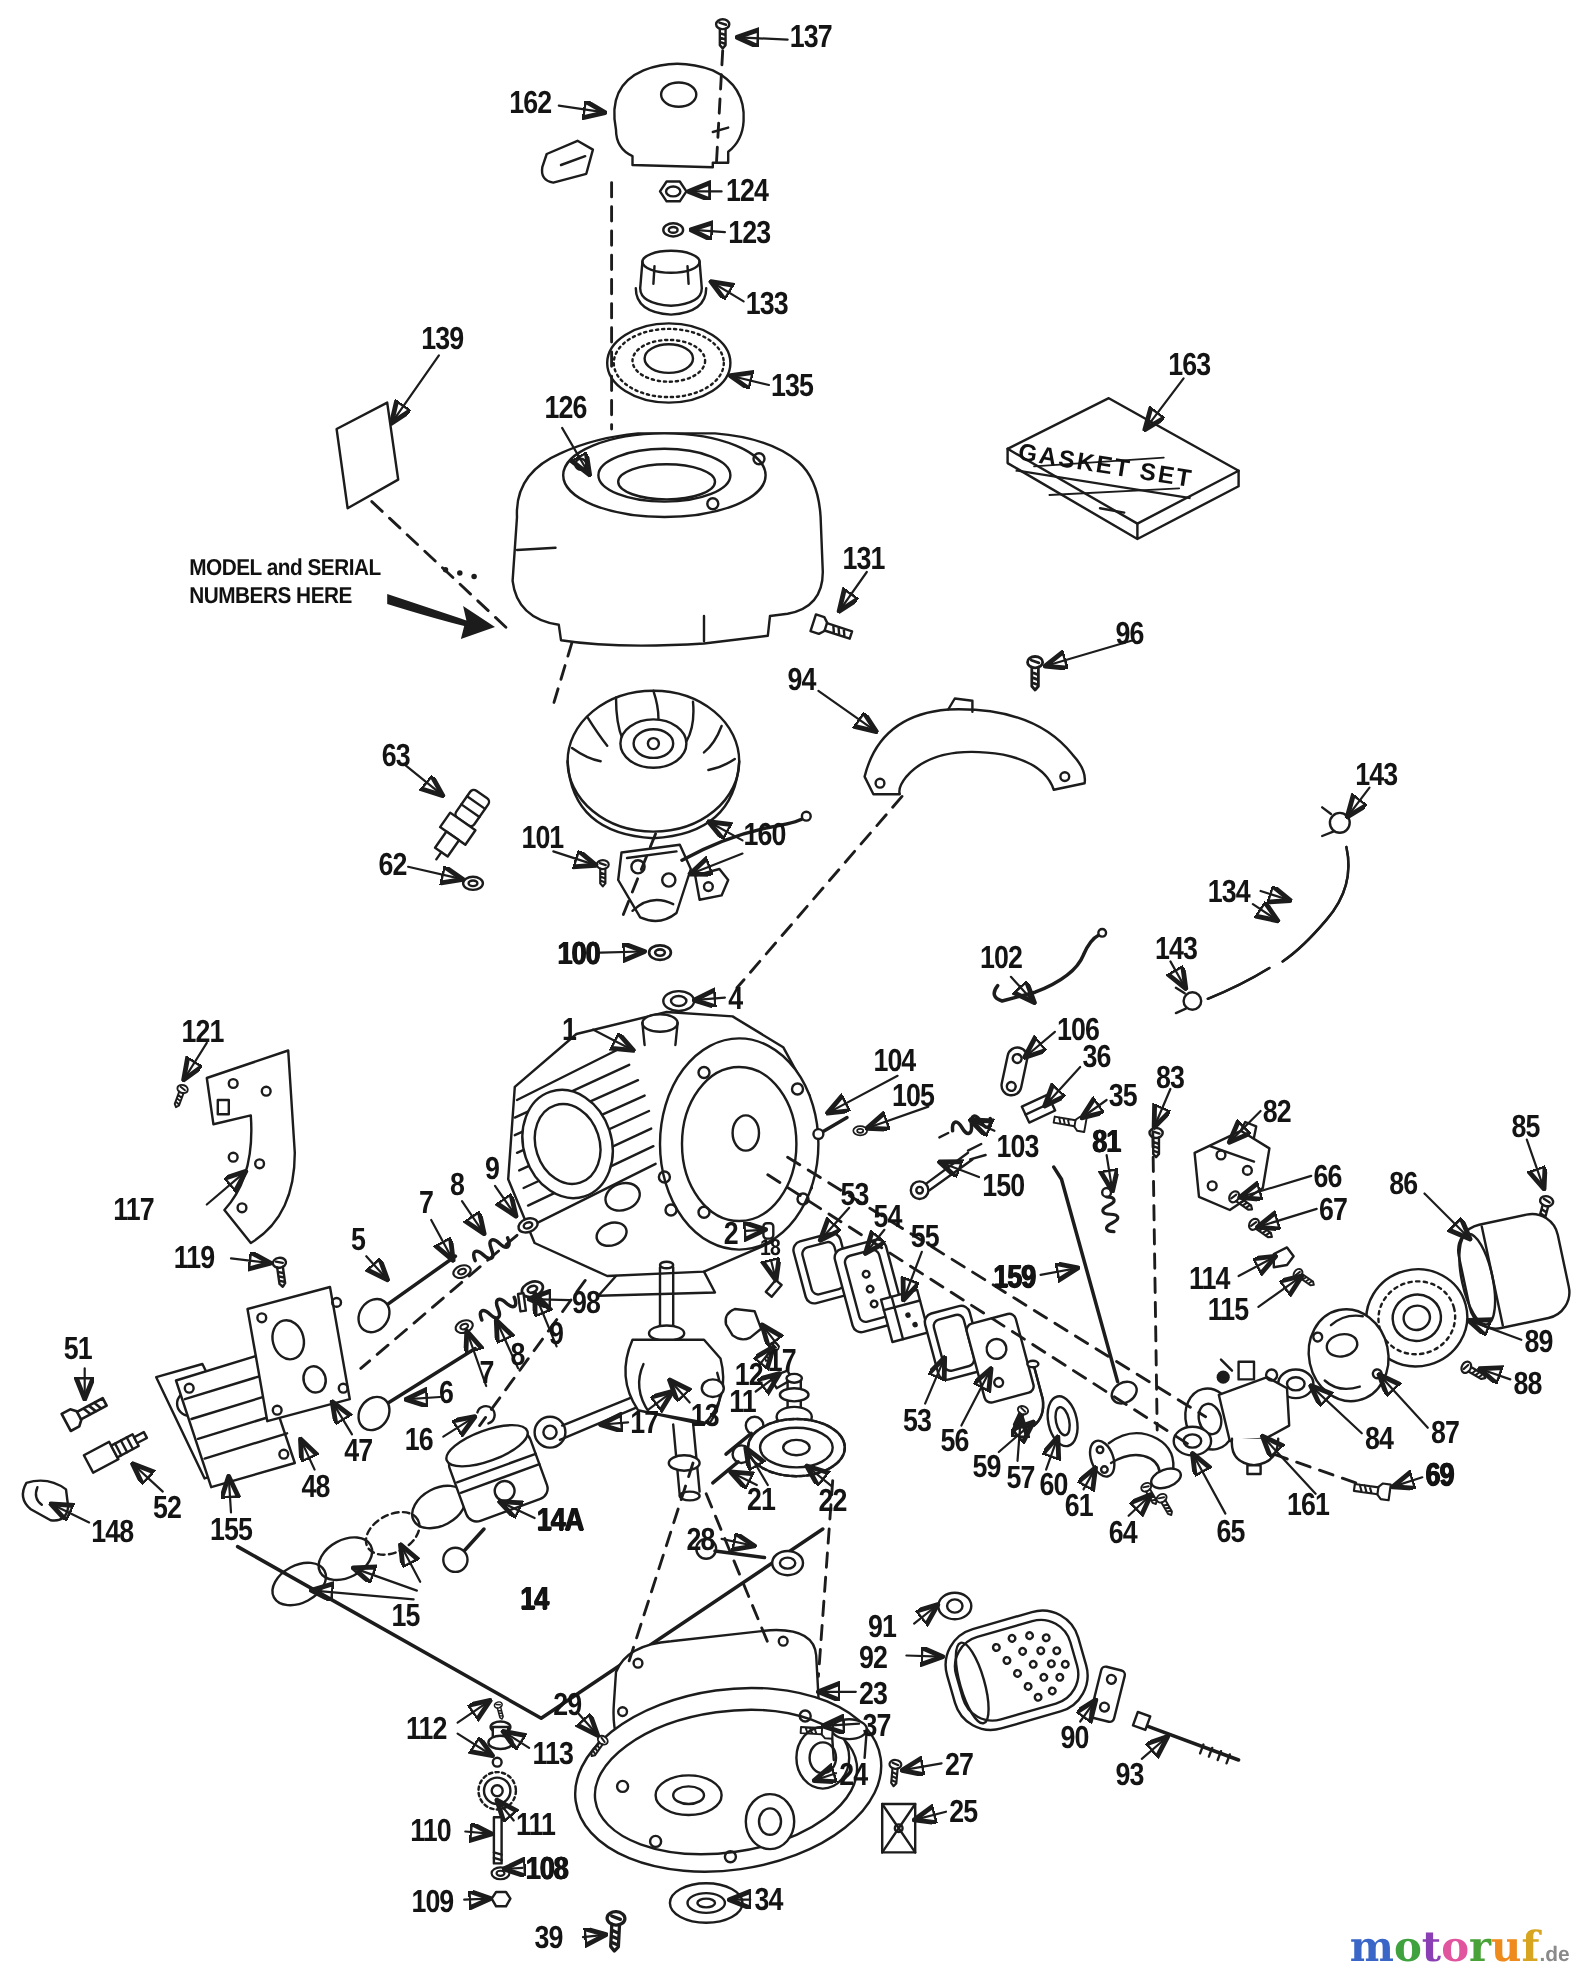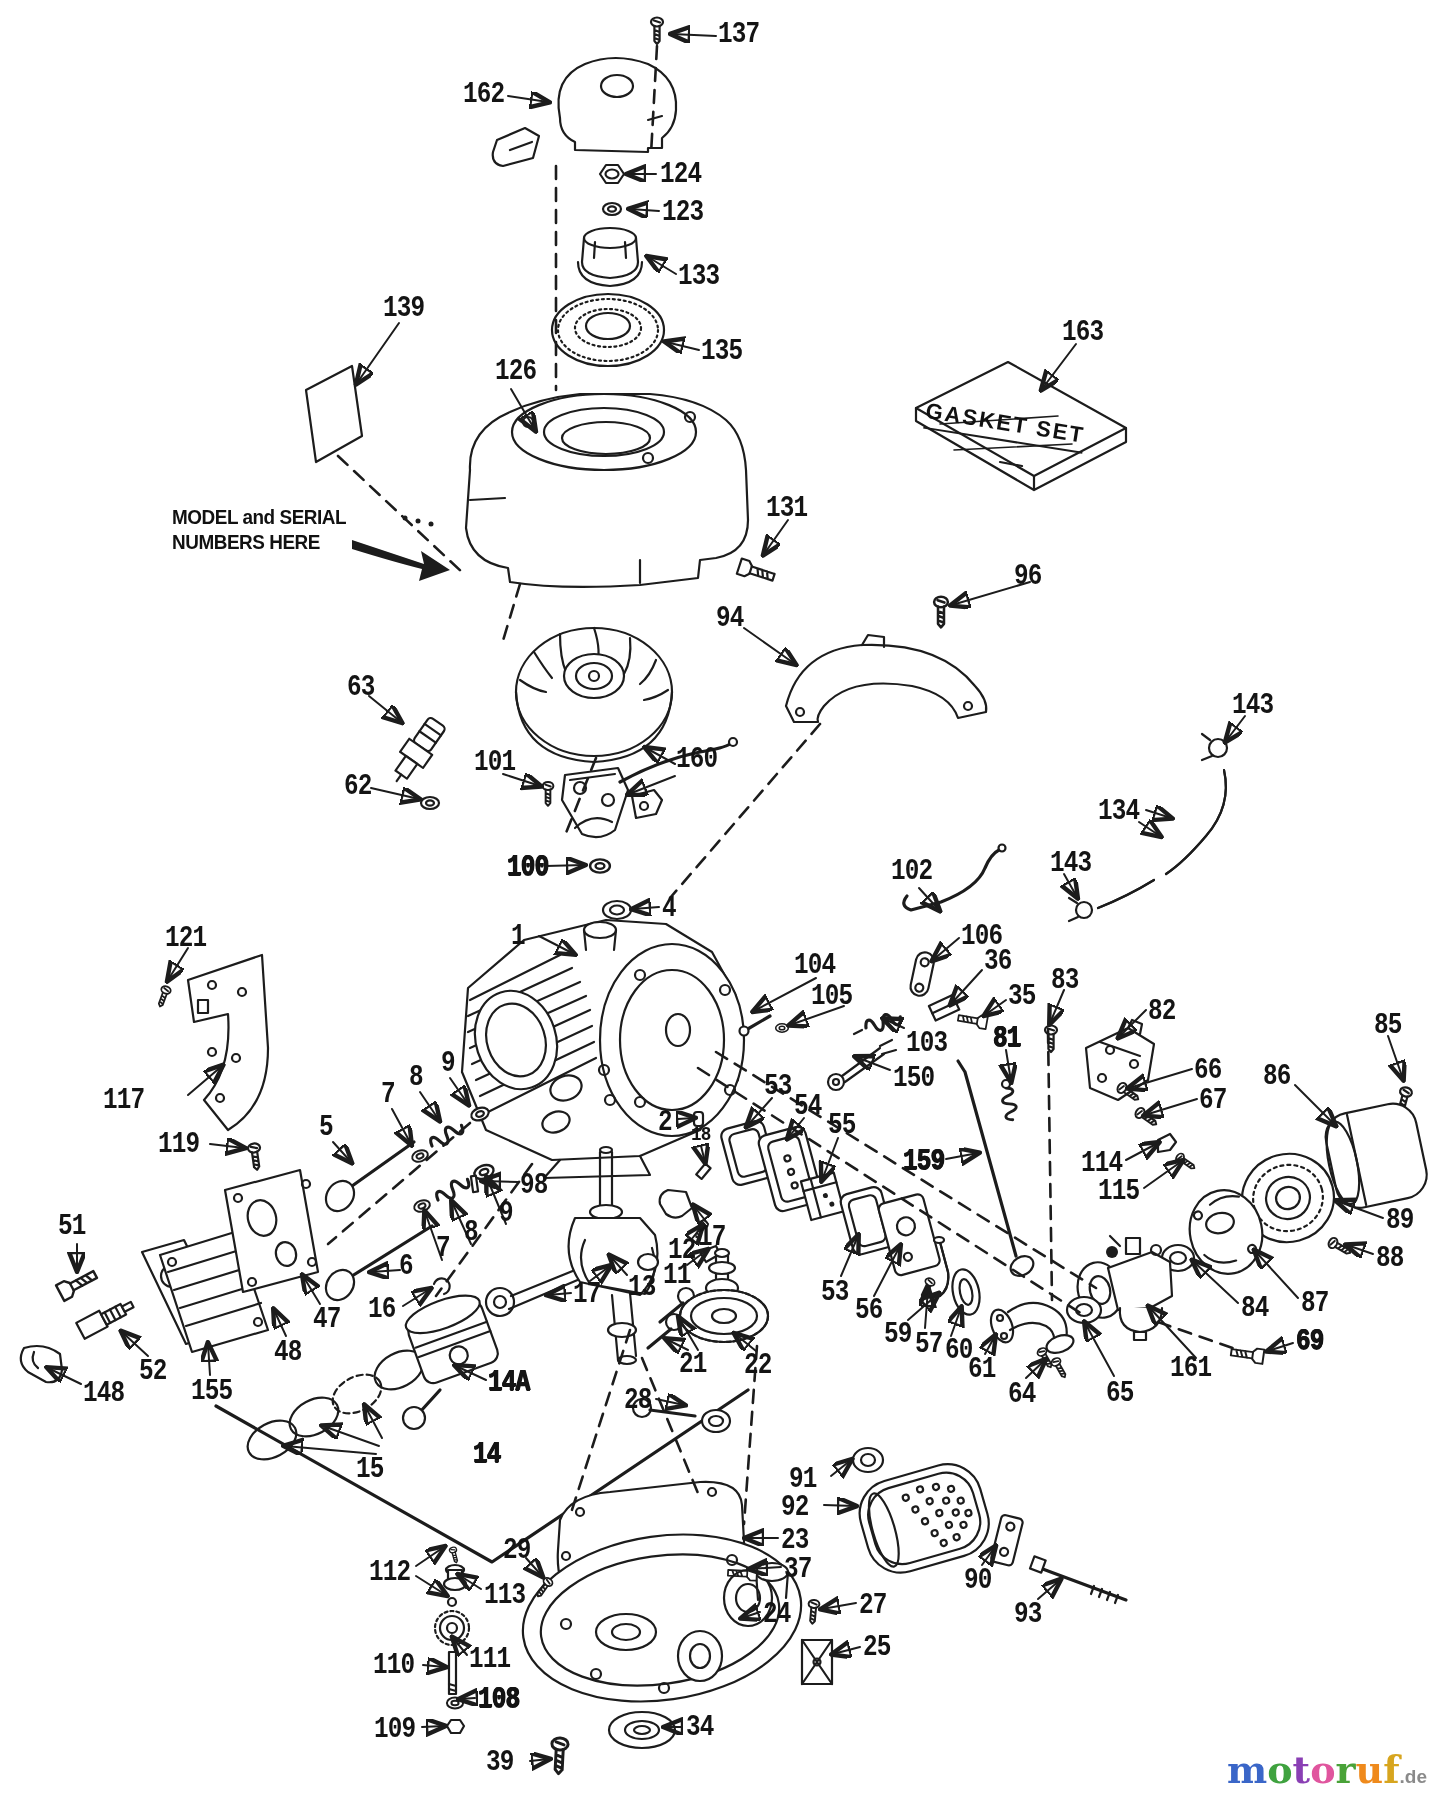--- a/index.html
+++ b/index.html
@@ -7,21 +7,21 @@
         font-family:"Liberation Sans",sans-serif;}
   #art{position:absolute;left:0;top:0;z-index:1;}
   #art :is(path,ellipse,circle,rect,line,polygon,polyline){
       stroke:#1c1c1c;stroke-width:2.2;fill:none;stroke-linecap:round;stroke-linejoin:round;}
   #art .f{fill:#ffffff;}
   #art .blk{fill:#1c1c1c;stroke:none;}
   #art .th{stroke-width:3.2;}
   #art .thin{stroke-width:1.6;}
   #art #dashes-layer line{stroke-dasharray:13 9;stroke-width:2.6;}
   #art #arrows-layer line{stroke-width:2;}
-  #labels-layer{position:absolute;left:0;top:0;width:100%;height:100%;z-index:2;font-family:Liberation Mono, monospace;}
+  #labels-layer{position:absolute;left:0;top:0;width:100%;height:100%;z-index:2;}
   .lbl{position:absolute;font-weight:700;font-size:29px;line-height:1;color:#141414;
        letter-spacing:-1px;transform:scaleX(.84);transform-origin:left top;white-space:nowrap;}
   .lbl.b{text-shadow:0.7px 0 #141414,-0.7px 0 #141414,0 0.5px #141414;}
   .lbl.sm{font-size:21px;}
   .note{position:absolute;font-weight:700;color:#111;z-index:2;}
   #model-note{left:172px;top:505px;font-size:21px;line-height:1.18;letter-spacing:-0.5px;
       transform:scaleX(.9);transform-origin:left top;white-space:pre-line;}
   #gasket-text{left:928px;top:398px;font-size:22px;letter-spacing:2px;
       transform:rotate(9deg);transform-origin:left top;border-bottom:2px solid #1c1c1c;
       padding-bottom:3px;font-family:"Liberation Sans",sans-serif;}

